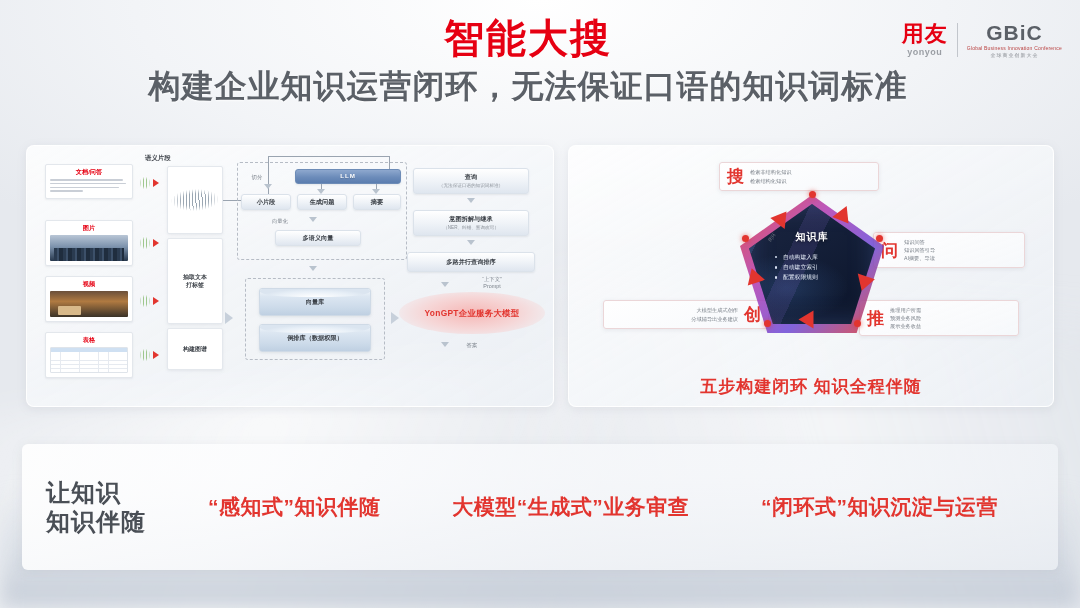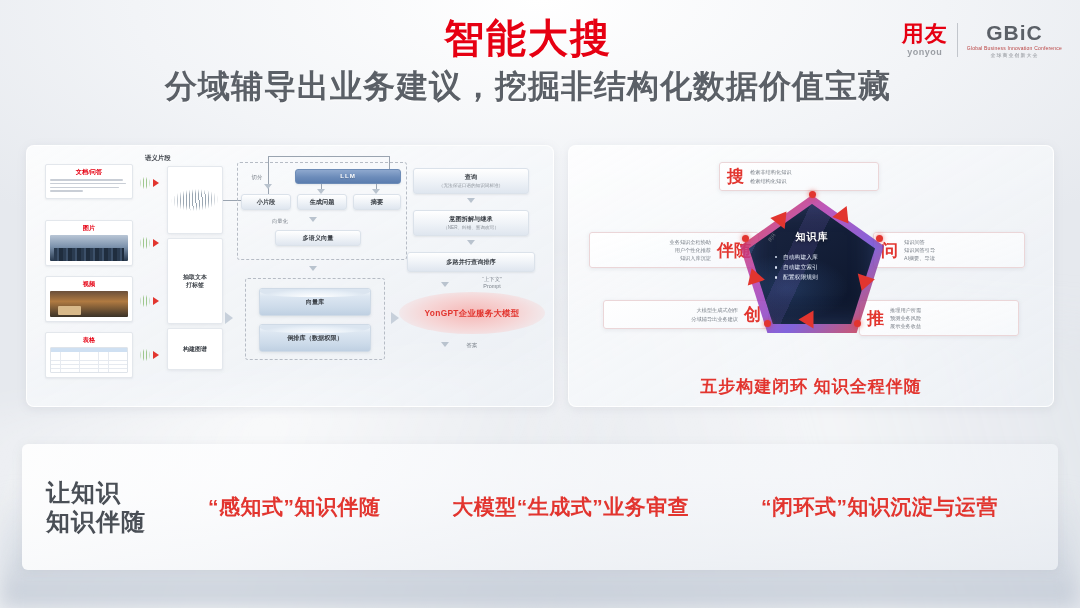--- a/index.html
+++ b/index.html
@@ -265,21 +265,21 @@
 </head>
 <body>
 
 <div class="bg-streak streak-a"></div>
 <div class="bg-streak streak-b"></div>
 <div class="bg-streak streak-c"></div>
 
 <header class="page-header">
   <div class="title-wrap">
     <div class="main-title">智能大搜</div>
-    <div class="sub-title">分域辅导出业务建议，挖掘非结构化数据价值宝藏</div>
+    <div class="sub-title">构建企业知识运营闭环，无法保证口语的知识词标准</div>
   </div>
   <div class="brand">
     <div class="brand-yonyou">
       <div class="cn">用友</div>
       <div class="en">yonyou</div>
     </div>
     <div class="brand-divider"></div>
     <div class="brand-gbic">
       <div class="cn">GBiC</div>
       <div class="en">Global Business Innovation Conference</div>
@@ -416,28 +416,20 @@
   </div>
 
   <div class="pent-card" style="left:34px; top:154px; width:166px; justify-content:flex-end;">
     <div class="desc" style="text-align:right;">
       <div>大模型生成式创作</div>
       <div>分域辅导出业务建议</div>
     </div>
     <div class="big">创</div>
   </div>
 
-  <div class="pent-card" style="left:20px; top:86px; width:170px; justify-content:flex-end;">
-    <div class="desc" style="text-align:right;">
-      <div>业务知识全程协助</div>
-      <div>用户个性化推荐</div>
-      <div>知识入库沉淀</div>
-    </div>
-    <div class="big">伴随</div>
-  </div>
 
   <div class="pent-core" style="left:180px; top:58px;">
     <div class="pent-ring"></div>
     <div class="pent-ring-inner"></div>
     <div class="pent-shape"></div>
     <div class="core-title">知识库</div>
     <ul class="core-bullets">
       <li>自动构建入库</li>
       <li>自动建立索引</li>
       <li>配置权限规则</li>

